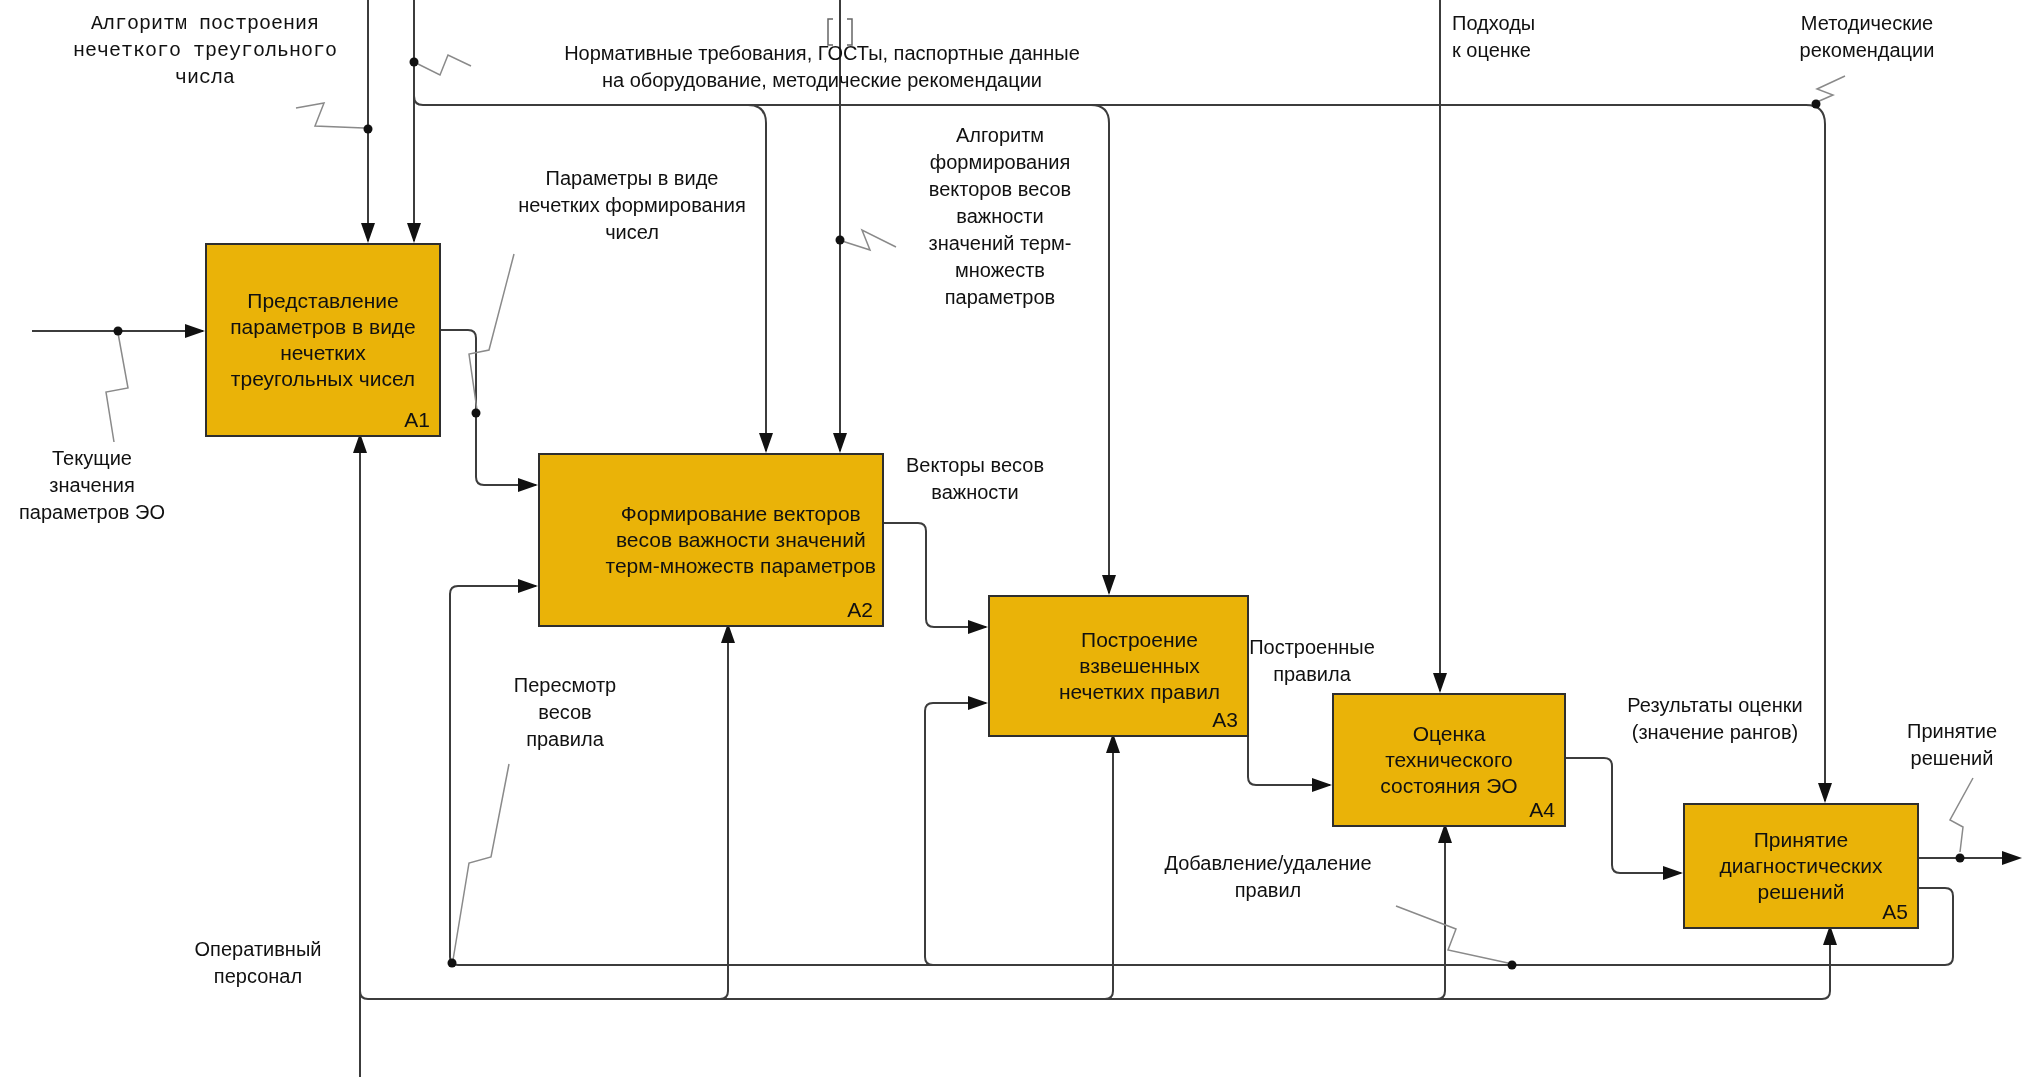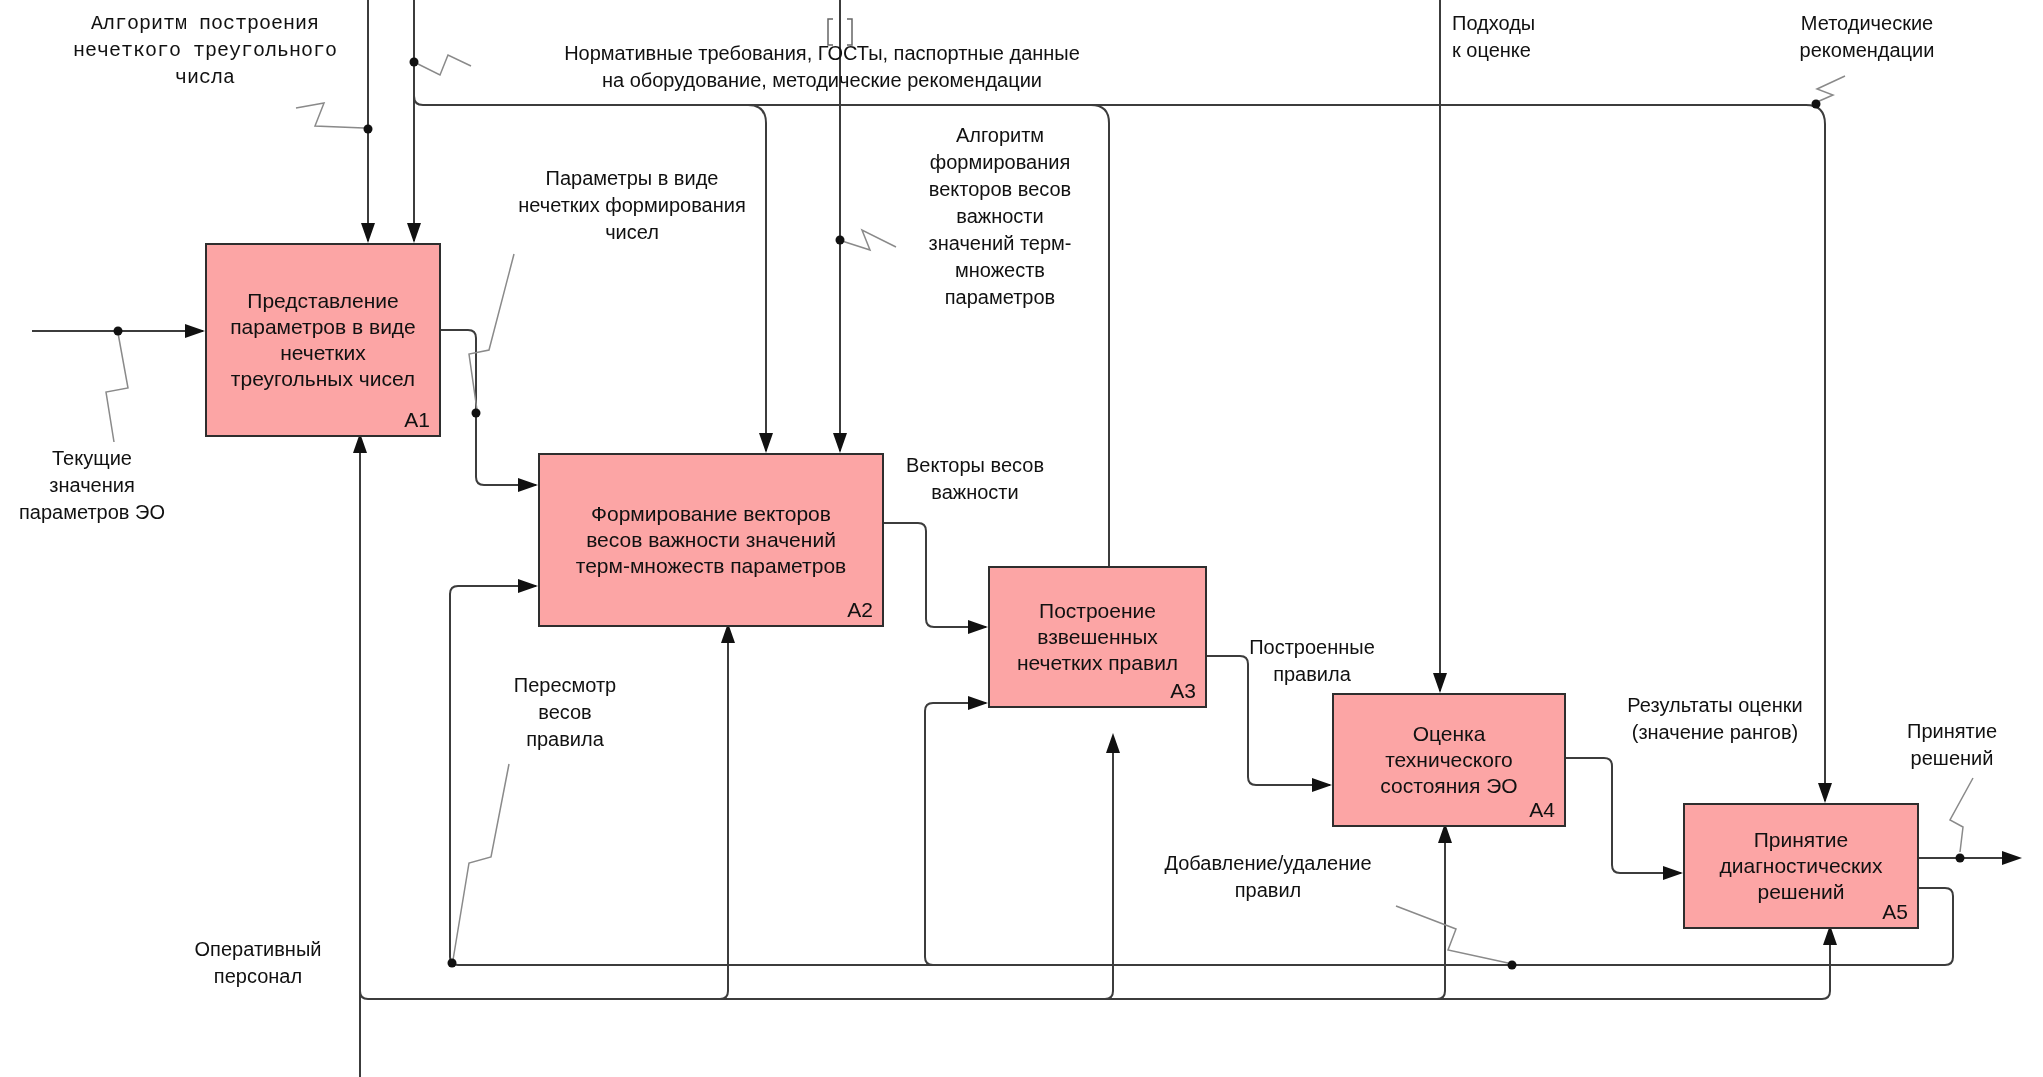--- a/index.html
+++ b/index.html
@@ -1,19 +1,19 @@
 <!DOCTYPE html>
 <html><head>
 <meta charset="utf-8">
 <style>
   html,body{margin:0;padding:0;background:#ffffff;}
   body{width:2043px;height:1077px;position:relative;overflow:hidden;
        font-family:"Liberation Sans", sans-serif;color:#111111;}
   #wires{position:absolute;left:0;top:0;width:2043px;height:1077px;}
-  .pbox{position:absolute;background:#fca5a5;border:2px solid #2e2e2e;
+  .pbox{position:absolute;background:#eab308;border:2px solid #2e2e2e;
         display:flex;align-items:center;justify-content:center;}
   .box-title{white-space:pre-line;text-align:center;font-size:21px;line-height:26px;
              padding:0 6px;}
   .box-code{position:absolute;right:9px;bottom:3px;font-size:21px;}
   .label{position:absolute;white-space:pre-line;text-align:center;
          font-size:20px;line-height:27px;}
   .label.left{text-align:left;}
 </style>
 </head>
 <body>
@@ -126,27 +126,27 @@
   </g>
 </svg>
 
 <div class="pbox" style="left:205px;top:243px;width:232px;height:190px;">
   <div class="box-title">Представление
 параметров в виде
 нечетких
 треугольных чисел</div>
   <div class="box-code">А1</div>
 </div>
-<div class="pbox" style="left:538px;top:453px;width:342px;height:170px;">
+<div class="pbox" style="left:538px;top:453px;width:342px;height:170px;justify-content:flex-end;">
   <div class="box-title">Формирование векторов
 весов важности значений
 терм-множеств параметров</div>
   <div class="box-code">А2</div>
 </div>
-<div class="pbox" style="left:988px;top:566px;width:215px;height:138px;">
+<div class="pbox" style="left:988px;top:595px;width:215px;height:138px;padding-left:42px;">
   <div class="box-title">Построение
 взвешенных
 нечетких правил</div>
   <div class="box-code">А3</div>
 </div>
 <div class="pbox" style="left:1332px;top:693px;width:230px;height:130px;">
   <div class="box-title">Оценка
 технического
 состояния ЭО</div>
   <div class="box-code">А4</div>

